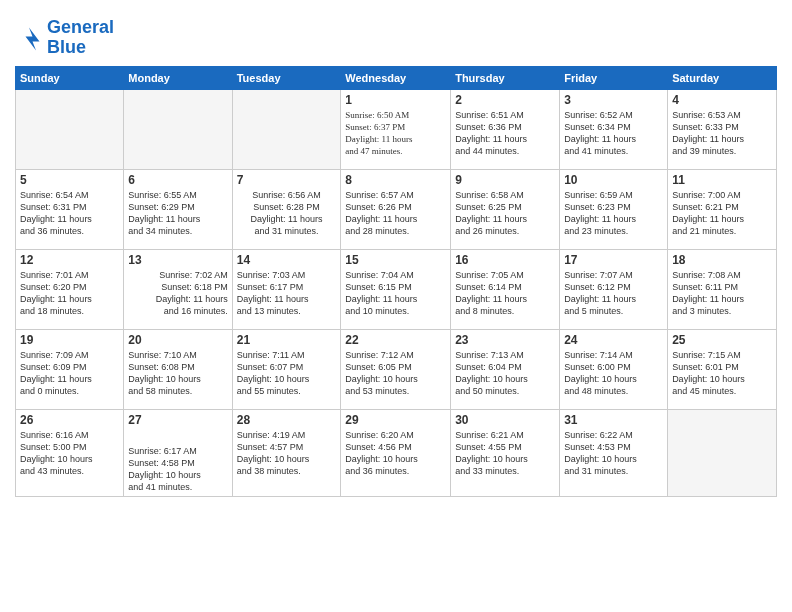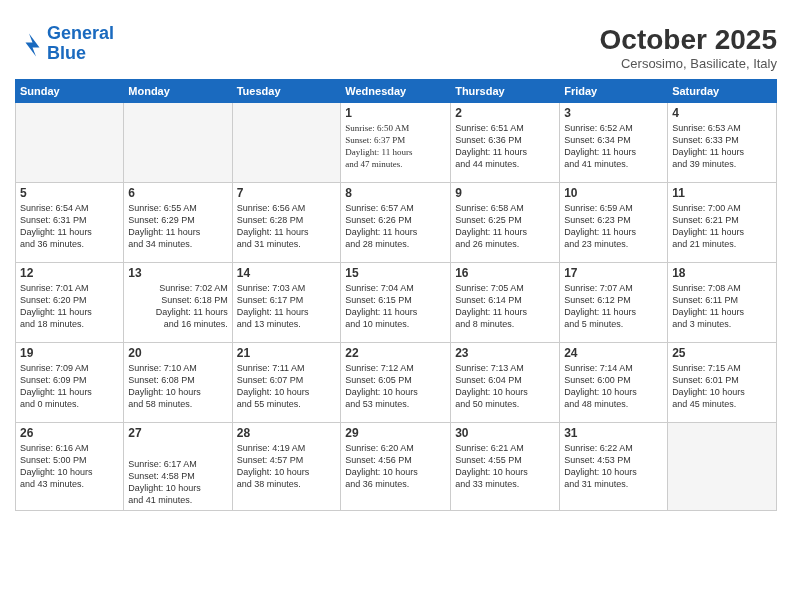--- a/index.html
+++ b/index.html
@@ -6,21 +6,21 @@
     body {
       font-family: Arial, sans-serif;
       background: #fff;
       width: 792px;
       height: 612px;
       overflow: hidden;
     }
     .container {
       width: 792px;
       height: 612px;
-      padding: 24px 15px;
+      padding: 18px 15px;
     }
     .header {
       display: flex;
       justify-content: space-between;
       align-items: flex-start;
       margin-bottom: 8px;
     }
     .logo {
       display: flex;
       align-items: center;
@@ -95,24 +95,20 @@
   <div class="header">
     <div class="logo">
       <svg class="logo-icon" viewBox="0 0 40 40">
         <polygon points="20,5 35,25 25,25 30,38 15,18 25,18" fill="#1a6abf"></polygon>
       </svg>
       <div class="logo-text">
         <div><span>General</span></div>
         <div style="color:#1a6abf;">Blue</div>
       </div>
     </div>
-    <div class="title-area">
-      <div class="month-title">October 2025</div>
-      <div class="location">Cersosimo, Basilicate, Italy</div>
-    </div>
   </div>
 
   <table class="calendar">
     <thead>
       <tr>
       <th>Sunday</th>
           <th>Monday</th>
           <th>Tuesday</th>
           <th>Wednesday</th>
           <th>Thursday</th>
@@ -164,21 +160,21 @@
           </td>
           <td>
             <span class="day-num">6</span>
             <div class="day-info" style="white-space: pre-line;">Sunrise: 6:55 AM
 Sunset: 6:29 PM
 Daylight: 11 hours
 and 34 minutes.</div>
           </td>
           <td>
             <span class="day-num">7</span>
-            <div class="day-info" style="white-space: pre-line;">Sunrise: 6:56 AM
+            <div class="day-info" style="white-space: pre-line; text-align: center;">Sunrise: 6:56 AM
 Sunset: 6:28 PM
 Daylight: 11 hours
 and 31 minutes.</div>
           </td>
           <td>
             <span class="day-num">8</span>
             <div class="day-info" style="white-space: pre-line;">Sunrise: 6:57 AM
 Sunset: 6:26 PM
 Daylight: 11 hours
 and 28 minutes.</div>

